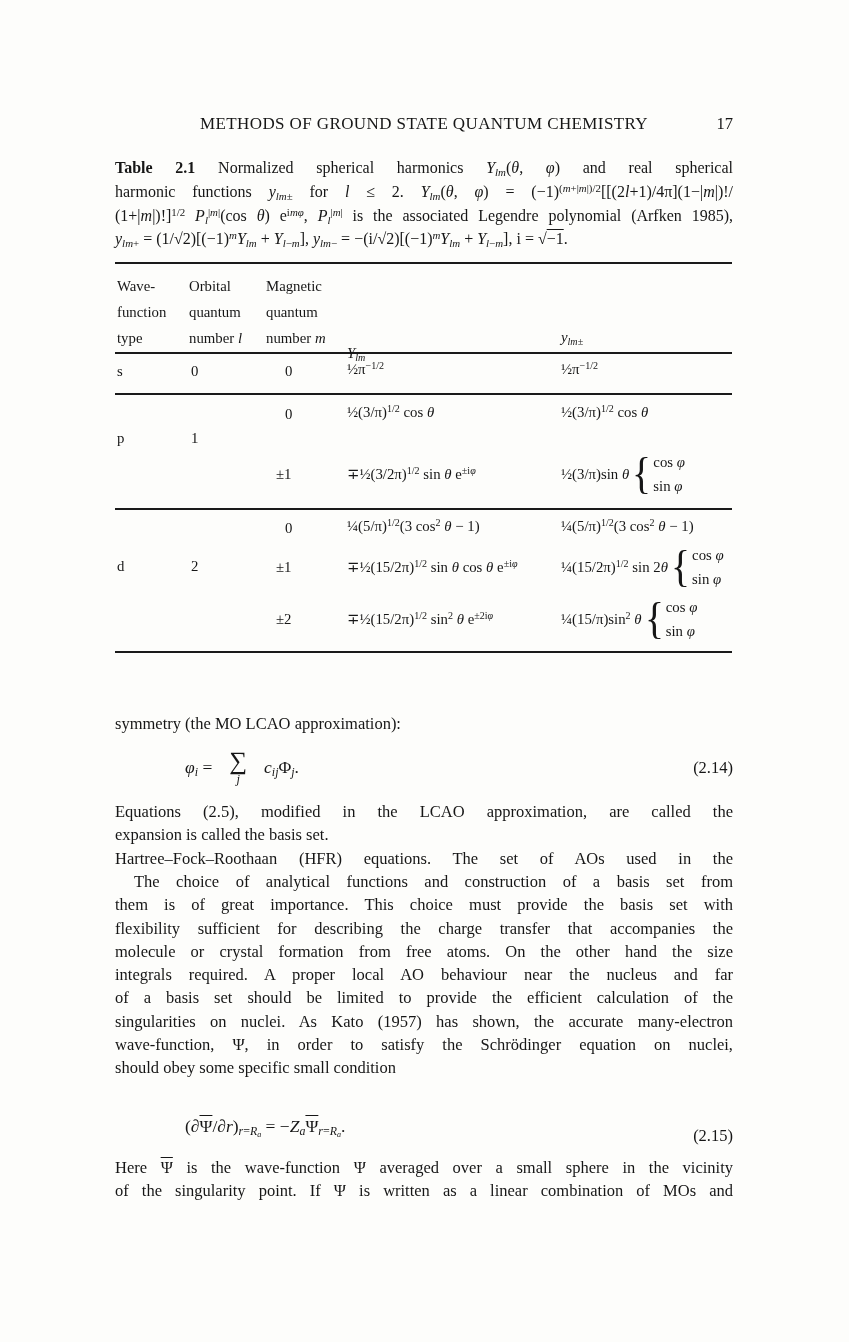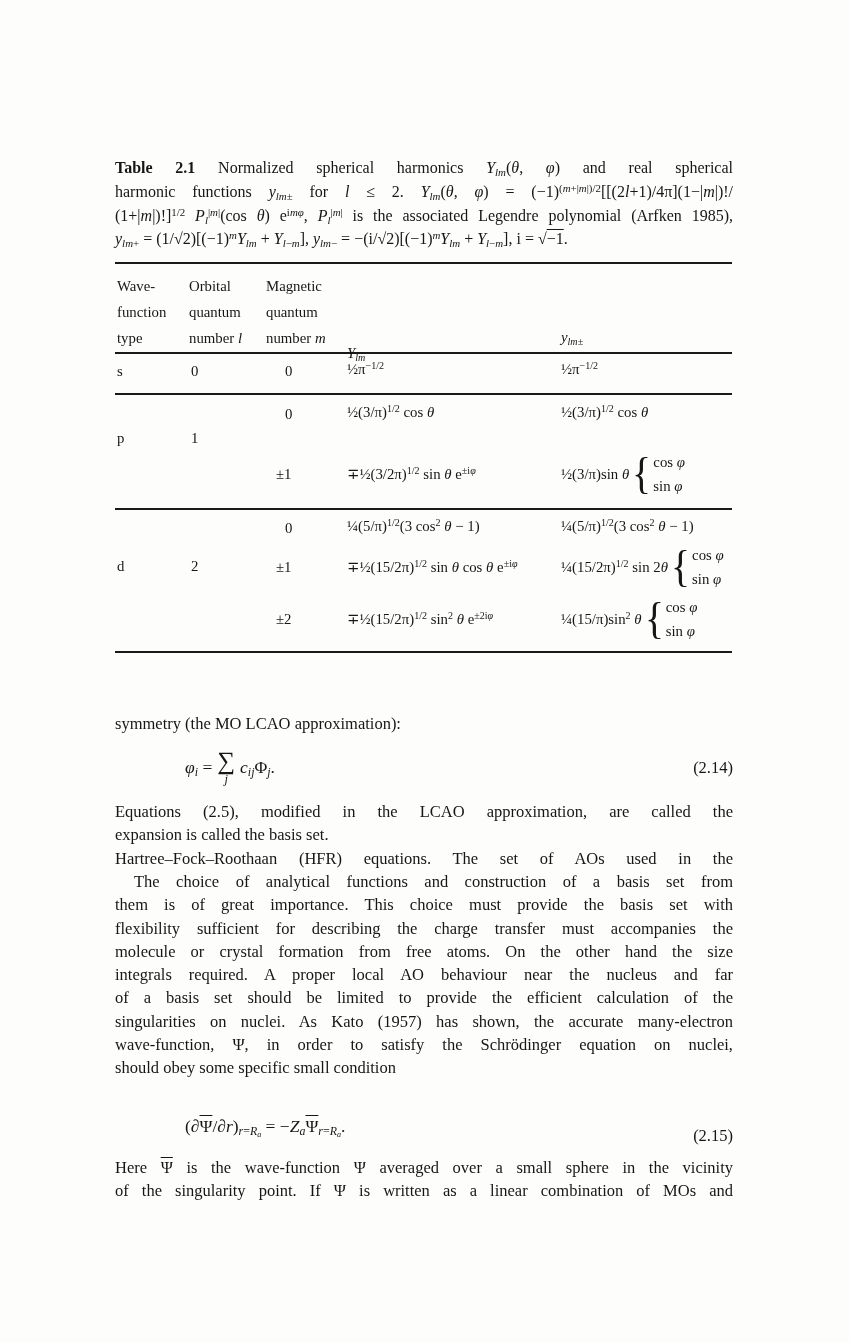--- a/index.html
+++ b/index.html
@@ -35,31 +35,35 @@
   .opts{display:inline-flex;flex-direction:column;line-height:24px;}
 
   
   .bl{font-size:16.5px;line-height:23.3px;height:23.3px;}
   .lead{top:714px;left:115px;width:618px;font-size:16.5px;}
   .para{left:115px;width:618px;}
   .ind{text-indent:19px;}
 
   
   .eq{left:115px;width:618px;height:48px;}
-  .eq-content{display:inline-flex;align-items:center;gap:2px;font-size:17.5px;margin-left:70px;}
+  .eq-content{display:inline-flex;align-items:center;gap:14px;font-size:17.5px;margin-left:70px;}
   .eq-num{position:absolute;right:0;top:10px;font-size:16.5px;}
   .sum{display:inline-flex;flex-direction:column;align-items:center;margin:0 3px;}
   .sigma{font-size:25px;line-height:25px;}
   .sumsub{font-size:12.5px;font-style:italic;line-height:13px;}
 </style>
 </head>
 <body>
 
 <div class="page">
 
+  <div class="abs rhead">
+    <div class="rh-title">METHODS OF GROUND STATE QUANTUM CHEMISTRY</div>
+    <div class="pagenum">17</div>
+  </div>
 
   <div class="abs caption">
     <div class="cap-line jl"><b>Table 2.1</b> Normalized spherical harmonics <i>Y</i><sub><i>lm</i></sub>(<i>θ</i>, <i>φ</i>) and real spherical</div>
     <div class="cap-line jl">harmonic functions <i>y</i><sub><i>lm</i>±</sub> for <i>l</i> ≤ 2. <i>Y</i><sub><i>lm</i></sub>(<i>θ</i>, <i>φ</i>) = (−1)<sup>(<i>m</i>+|<i>m</i>|)/2</sup>[[(2<i>l</i>+1)/4π](1−|<i>m</i>|)!/</div>
     <div class="cap-line jl">(1+|<i>m</i>|)!]<sup>1/2</sup> <i>P</i><sub><i>l</i></sub><sup>|<i>m</i>|</sup>(cos <i>θ</i>) e<sup>i<i>mφ</i></sup>, <i>P</i><sub><i>l</i></sub><sup>|<i>m</i>|</sup> is the associated Legendre polynomial (Arfken 1985),</div>
     <div class="cap-line"><i>y</i><sub><i>lm</i>+</sub> = (1/√2)[(−1)<sup><i>m</i></sup><i>Y</i><sub><i>lm</i></sub> + <i>Y</i><sub><i>l</i>−<i>m</i></sub>], <i>y</i><sub><i>lm</i>−</sub> = −(i/√2)[(−1)<sup><i>m</i></sup><i>Y</i><sub><i>lm</i></sub> + <i>Y</i><sub><i>l</i>−<i>m</i></sub>], i = √<span class="ov">−1</span>.</div>
   </div>
 
   <div class="abs tbl">
     <div class="rule" style="top:0;height:2px;"></div>
@@ -156,21 +160,21 @@
 
   <div class="abs para" style="top:800px;">
     <div class="bl jl">Equations (2.5), modified in the LCAO approximation, are called the</div>
     <div class="bl">expansion is called the basis set.</div>
     <div class="bl jl">Hartree–Fock–Roothaan (HFR) equations. The set of AOs used in the</div>
   </div>
 
   <div class="abs para" style="top:870px;">
     <div class="bl jl ind">The choice of analytical functions and construction of a basis set from</div>
     <div class="bl jl">them is of great importance. This choice must provide the basis set with</div>
-    <div class="bl jl">flexibility sufficient for describing the charge transfer must accompanies the</div>
+    <div class="bl jl">flexibility sufficient for describing the charge transfer that accompanies the</div>
     <div class="bl jl">molecule or crystal formation from free atoms. On the other hand the size</div>
     <div class="bl jl">integrals required. A proper local AO behaviour near the nucleus and far</div>
     <div class="bl jl">of a basis set should be limited to provide the efficient calculation of the</div>
     <div class="bl jl">singularities on nuclei. As Kato (1957) has shown, the accurate many-electron</div>
     <div class="bl jl">wave-function, Ψ, in order to satisfy the Schrödinger equation on nuclei,</div>
     <div class="bl">should obey some specific small condition</div>
   </div>
 
   <div class="abs eq" style="top:1116px;">
     <span class="eq-content">

